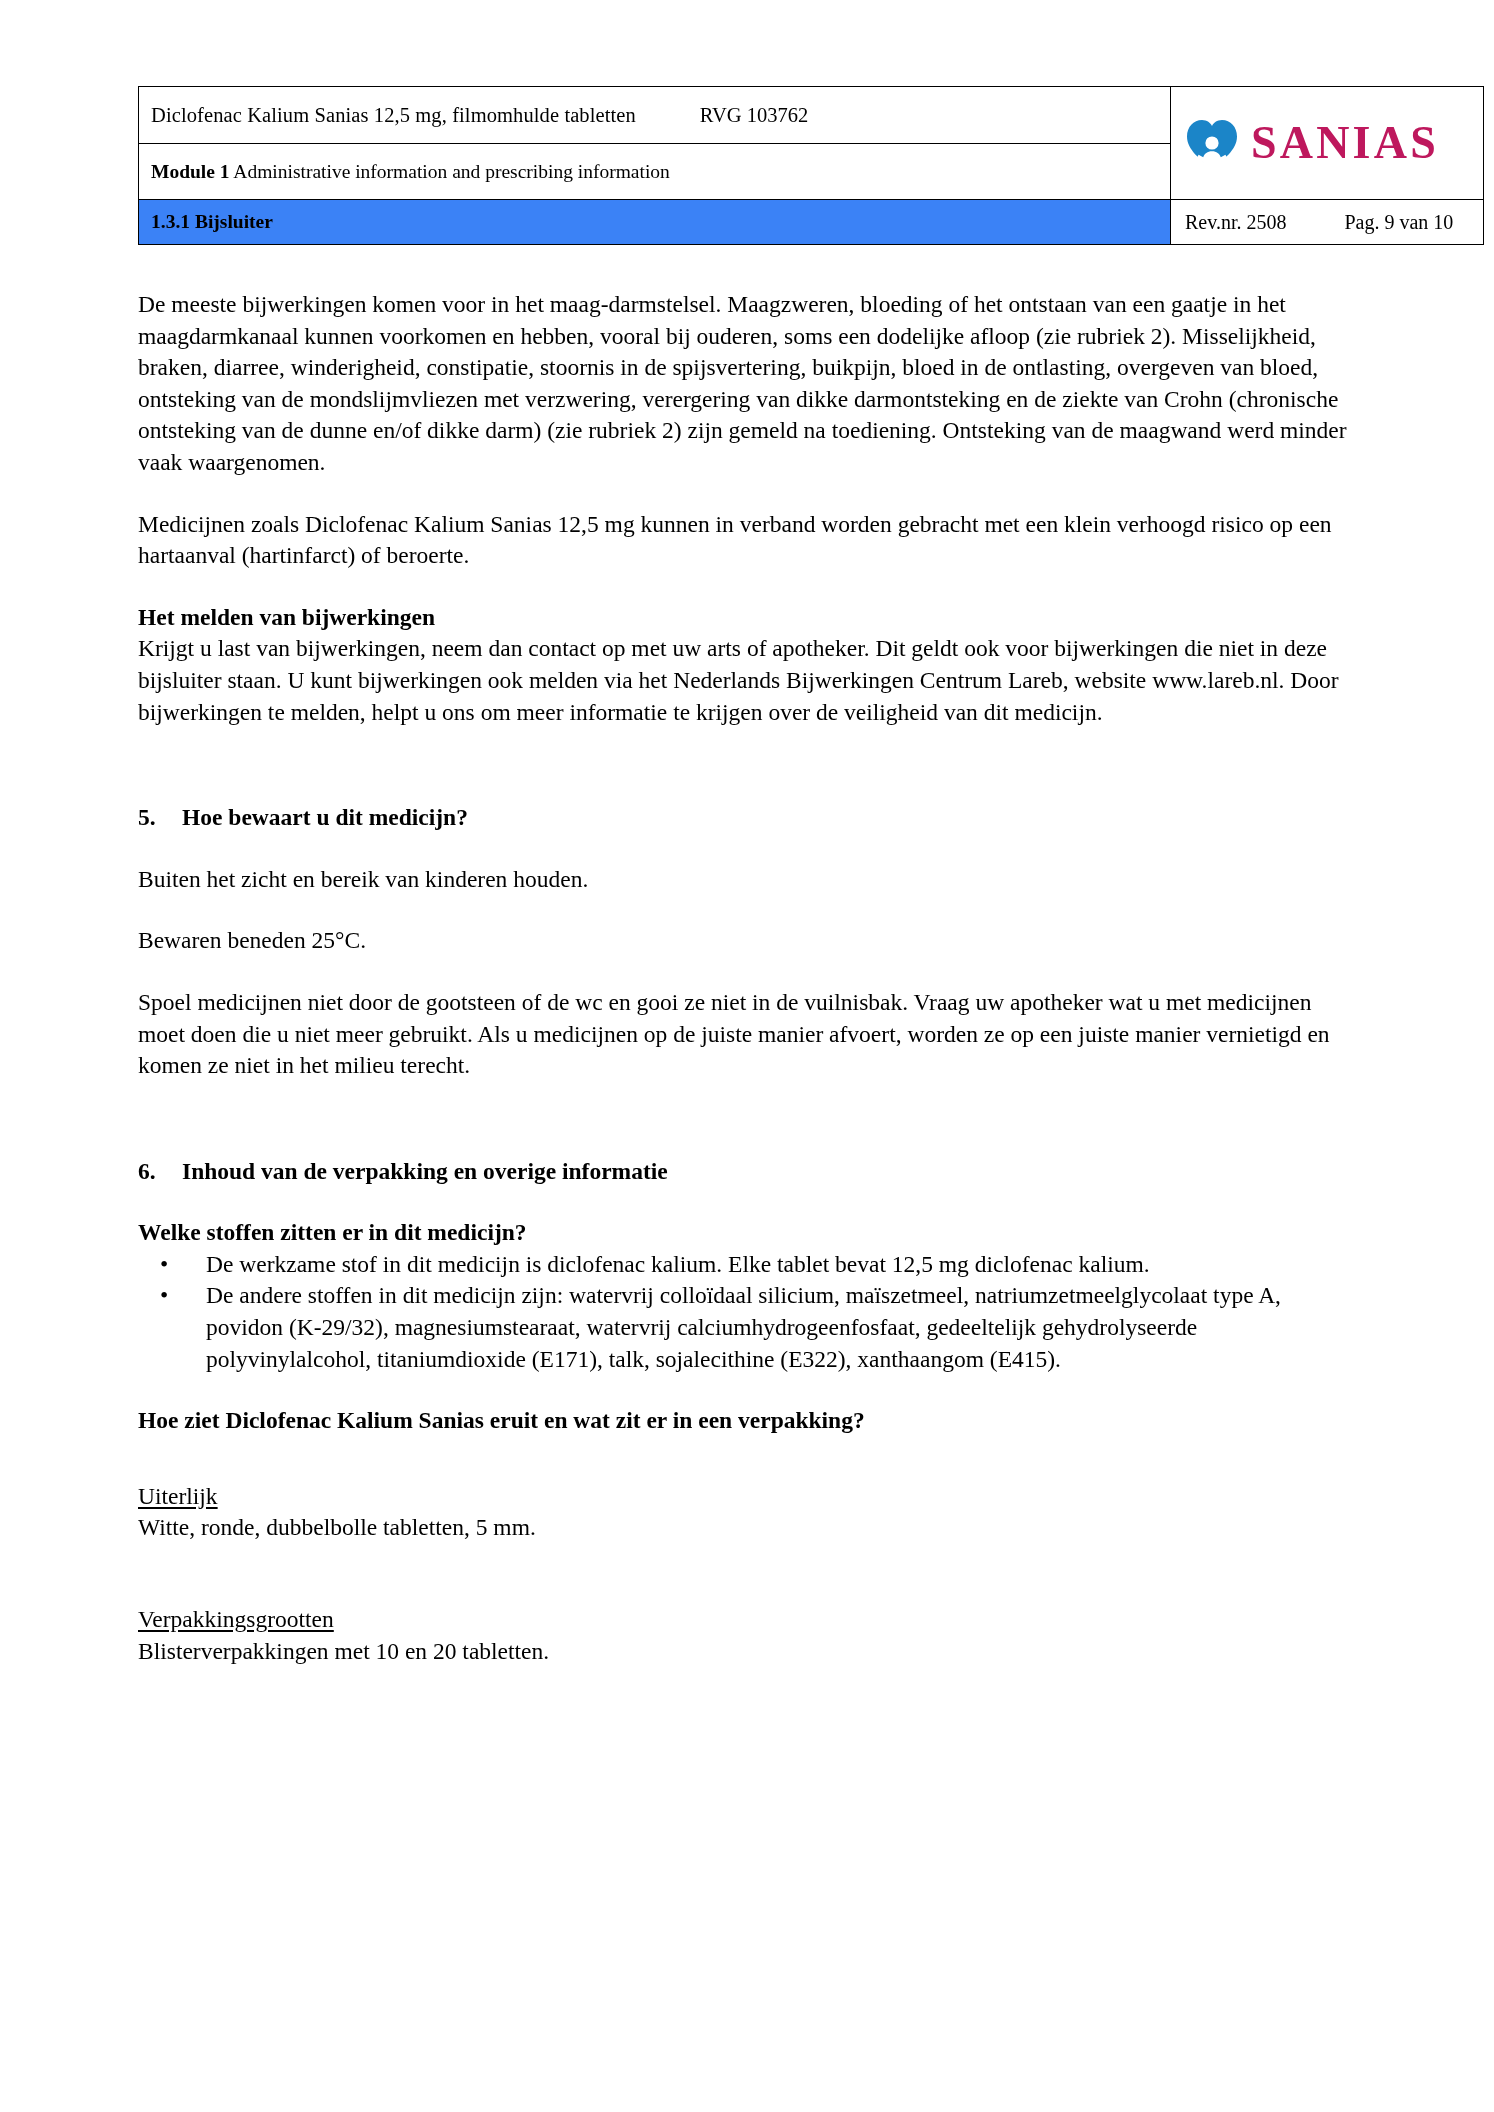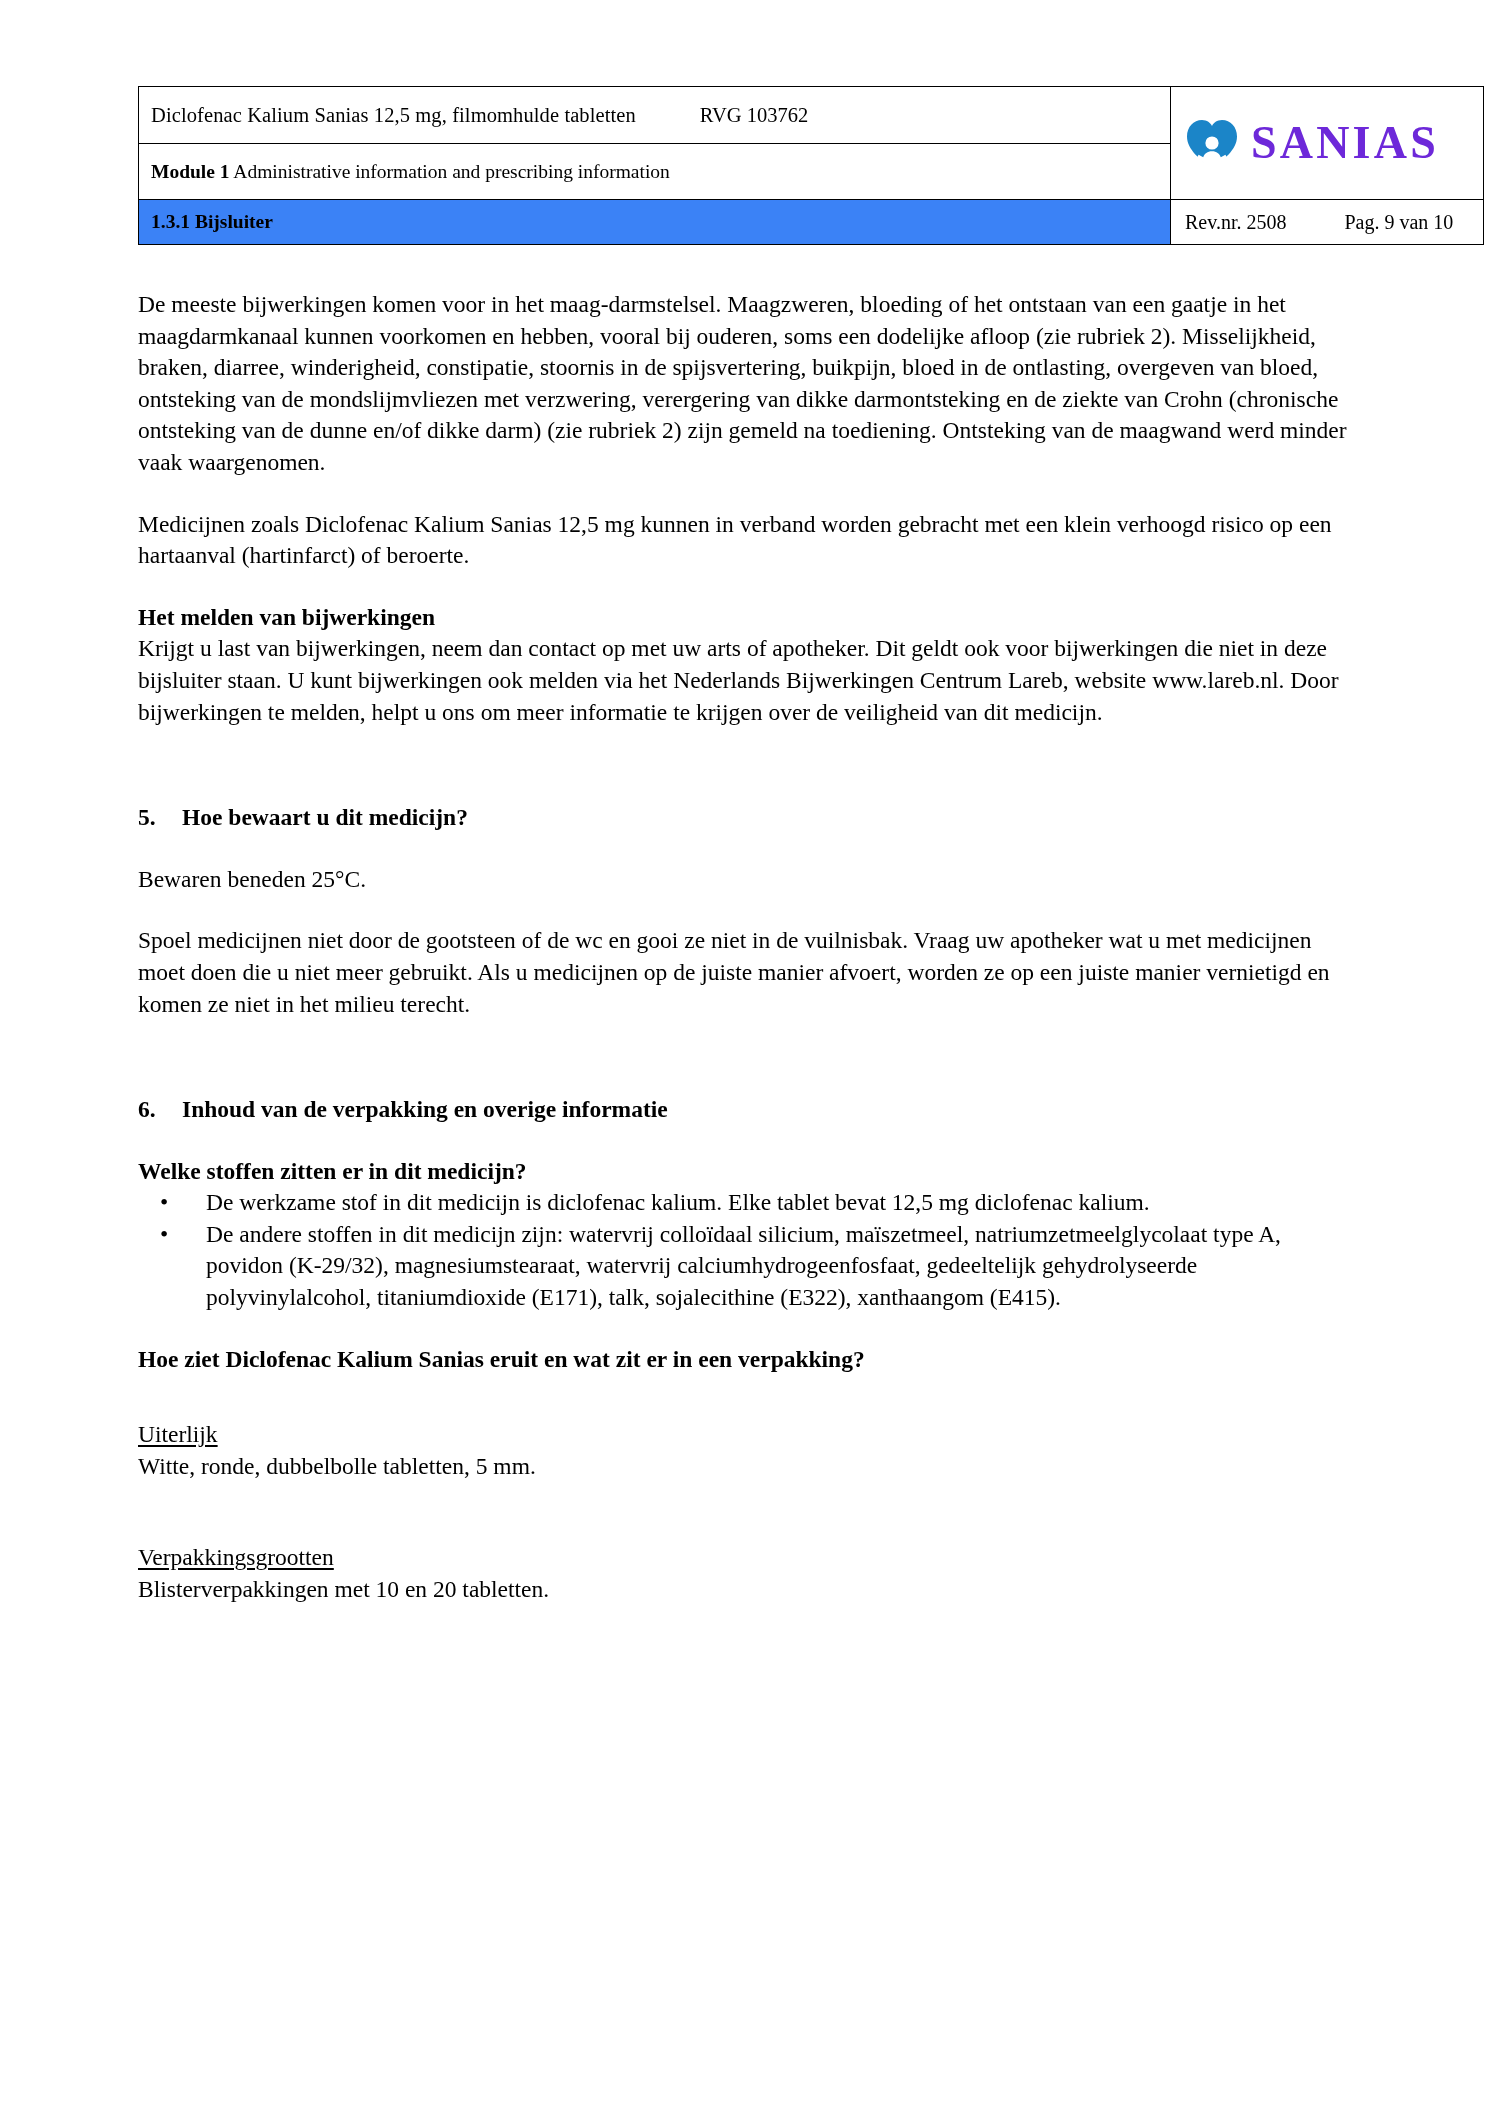--- a/index.html
+++ b/index.html
@@ -107,21 +107,21 @@
     height: 54px;
     flex: 0 0 auto;
     position: relative;
   }
   .logo-text {
     font-family: "Liberation Serif", "DejaVu Serif", serif;
     font-weight: bold;
     font-size: 46px;
     letter-spacing: 3.2px;
     line-height: 1;
-    color: #6d28d9;
+    color: #be185d;
   }
 
   
   .content {
     margin-top: 44px;
     width: 1222px;
   }
   p.body-para {
     margin: 0 0 30px 0;
     font-size: 23.5px;
@@ -235,20 +235,21 @@
 
     <div class="gap-md"></div>
 
     <div class="num-head">
       <span class="num">5.</span>
       <span>Hoe bewaart u dit medicijn?</span>
     </div>
 
     <div class="gap-sm"></div>
 
+    <p class="body-para">Buiten het zicht en bereik van kinderen houden.</p>
 
     <p class="body-para">Bewaren beneden 25°C.</p>
 
 
     <p class="body-para">Spoel medicijnen niet door de gootsteen of de wc en gooi ze niet in de vuilnisbak. Vraag uw apotheker wat u met medicijnen moet doen die u niet meer gebruikt. Als u medicijnen op de juiste manier afvoert, worden ze op een juiste manier vernietigd en komen ze niet in het milieu terecht.</p>
 
     <div class="gap-md"></div>
 
     <div class="num-head">
       <span class="num">6.</span>

